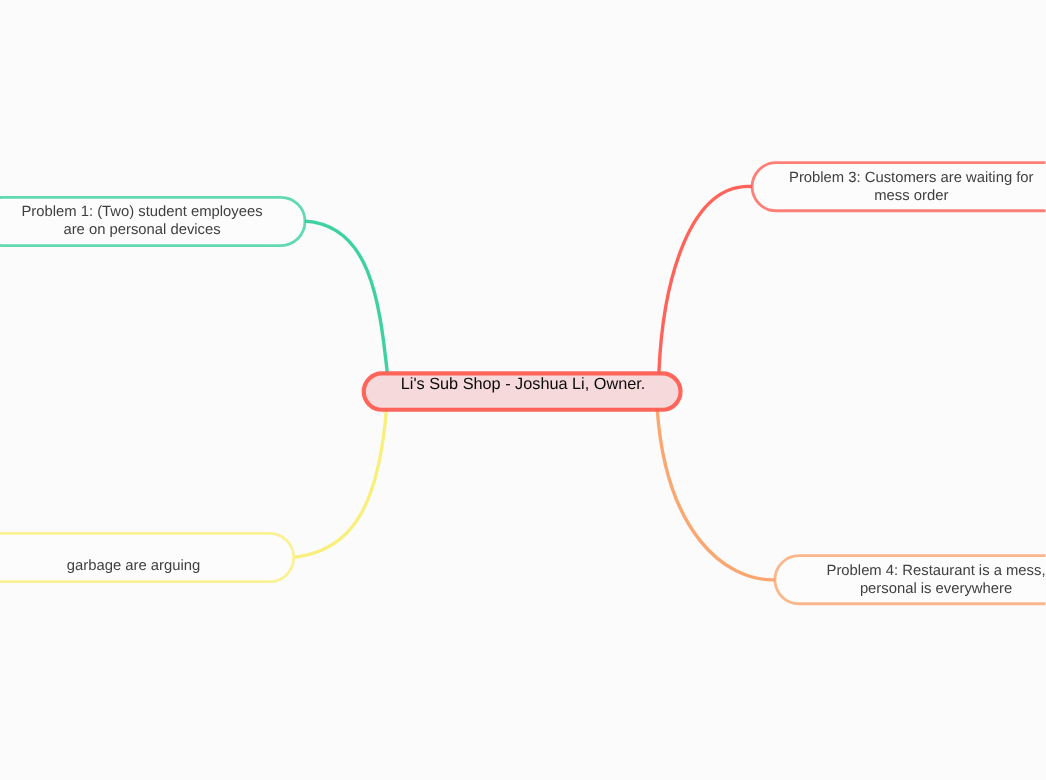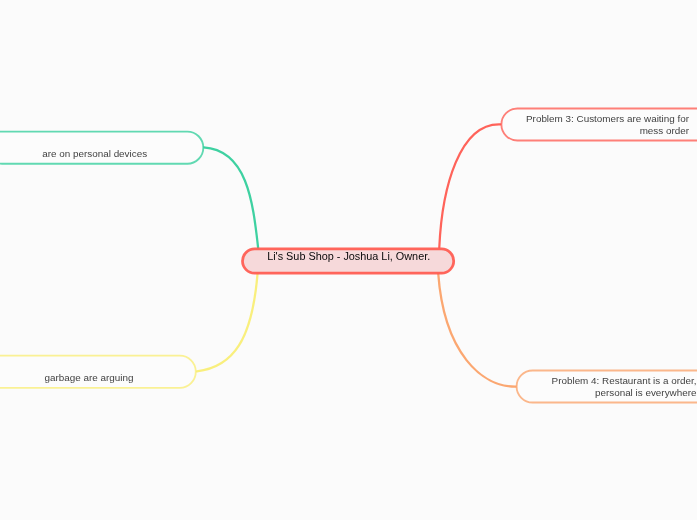--- a/index.html
+++ b/index.html
@@ -3,21 +3,21 @@
 <meta charset="utf-8">
 <title>Mind Map</title>
 <style>
   html,body{margin:0;padding:0;}
   body{width:697px;height:520px;background:#fbfbfb;overflow:hidden;
        font-family:"Liberation Sans",sans-serif;}
   #canvas{position:relative;width:697px;height:520px;overflow:hidden;}
   svg#art{position:absolute;left:0;top:0;width:697px;height:520px;}
   .label{position:absolute;display:flex;align-items:center;justify-content:center;
          text-align:center;box-sizing:border-box;}
-  .label .lbl{display:block;white-space:nowrap;transform:translateZ(0);text-align:right;}
+  .label .lbl{display:block;white-space:nowrap;transform:translateZ(0);}
 
   
   #central-label{left:240.9px; top:247.6px; width:214.6px; height:17px;
                  font-size:10.85px; line-height:14px; padding-left:1px;}
   
   .branch-label{height:33.4px; font-size:9.9px; line-height:12.5px;}
   #n1-label{left:-14.6px; top:131.4px; width:218.6px;}
   #n2-label{left:-18.5px; top:355.6px; width:215.0px;}
   #n3-label{left:500.7px; top:108.5px; width:213.7px;}
   #n4-label{left:515.9px; top:370.5px; width:216.3px;}
@@ -40,28 +40,28 @@
     <rect id="n4" x="516.6" y="370.45" width="214.9" height="32.05" rx="16" ry="16" fill="#fcfcfc" stroke="#fba065" stroke-width="1.85" stroke-opacity="0.75"></rect>
 
     <rect id="central" x="242.5" y="248.9" width="211.2" height="24.3" rx="12.15" ry="12.15" fill="#f6d9da" stroke="#ff5a50" stroke-width="2.75" stroke-opacity="0.93"></rect>
   </svg>
 
   <div id="central-label" class="label" style="color: rgb(10, 10, 10);">
     <span class="lbl">Li's Sub Shop - Joshua Li, Owner.</span>
   </div>
 
   <div id="n1-label" class="label branch-label" style="color: rgb(63, 63, 63);">
-    <span class="lbl"><br><span>are on personal devices</span></span>
+    <span class="lbl"><span>Problem 1: (Two) student employees</span><br><span>are on personal devices</span></span>
   </div>
 
   <div id="n2-label" class="label branch-label" style="color: rgb(63, 63, 63);">
     <span class="lbl"><br><span>garbage are arguing</span></span>
   </div>
 
   <div id="n3-label" class="label branch-label" style="color: rgb(63, 63, 63);">
     <span class="lbl"><span>Problem 3: Customers are waiting for</span><br><span>mess order</span></span>
   </div>
 
   <div id="n4-label" class="label branch-label" style="color: rgb(63, 63, 63);">
-    <span class="lbl"><span>Problem 4: Restaurant is a order,</span><br><span>personal is everywhere</span></span>
+    <span class="lbl"><span>Problem 4: Restaurant is a mess,</span><br><span>personal is everywhere</span></span>
   </div>
 
 </div>
 
 </body></html>

